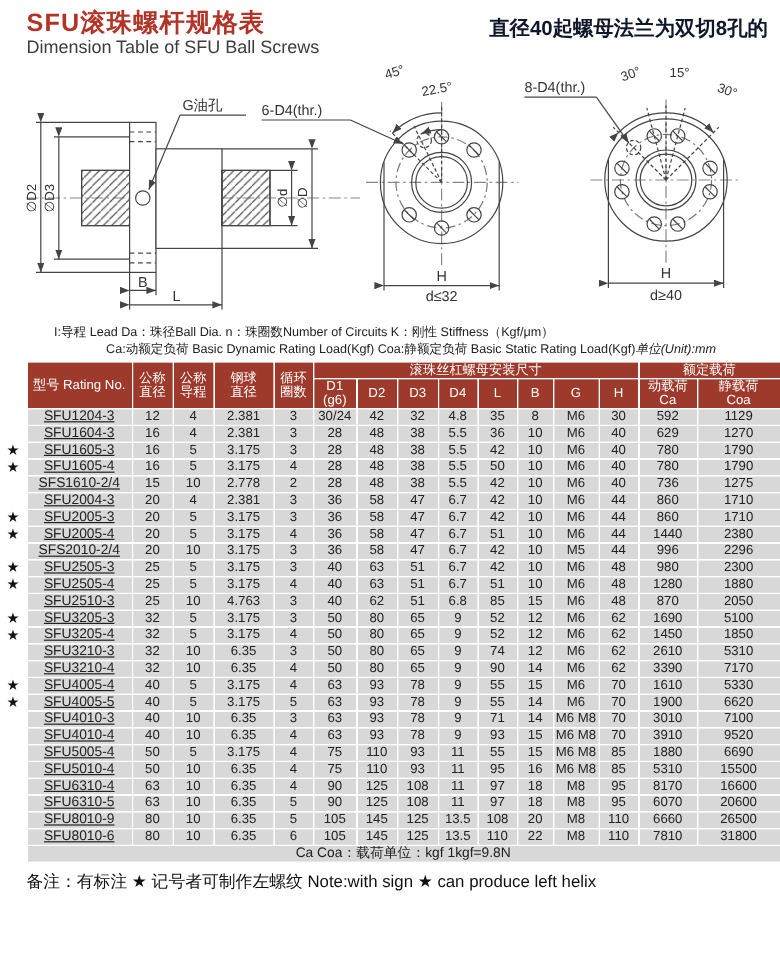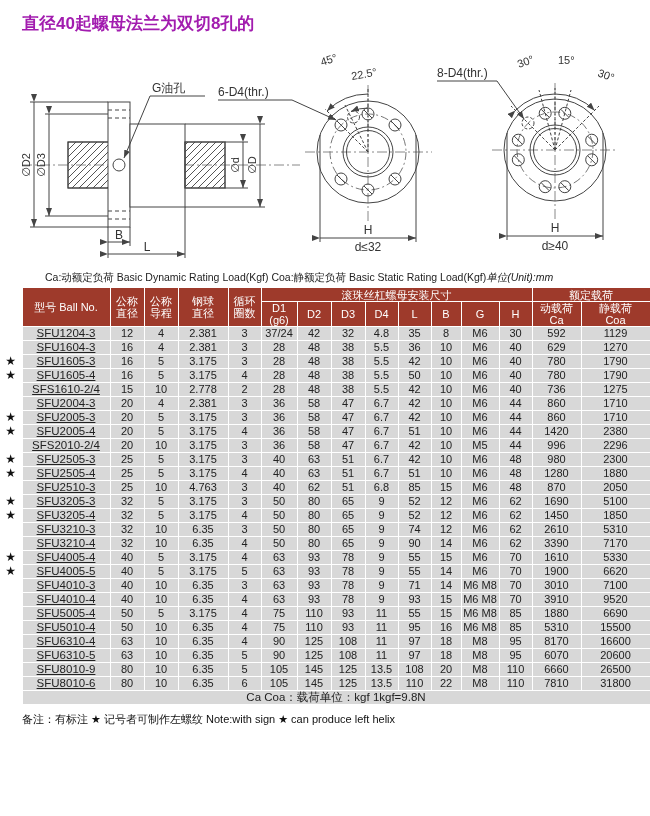--- a/index.html
+++ b/index.html
@@ -6,48 +6,52 @@
   html,body { background:#fff; }
   body {
     width:650px; height:816px; overflow:hidden;
     font-family:"Liberation Sans","DejaVu Sans",sans-serif;
     color:#222; position:relative;
   }
   
   .hdr { display:flex; justify-content:space-between; align-items:flex-start; padding:8px 10px 0 22px; height:50px; }
   .title-cn { color:#b23427; font-size:21px; font-weight:bold; letter-spacing:1px; line-height:1.1; }
   .title-en { color:#3c3c3c; font-size:15px; line-height:1.2; }
-  .right-note { color:#a21caf; font-size:17px; font-weight:bold; padding-top:4px; white-space:nowrap; }
+  .right-note { color:#0f172a; font-size:17px; font-weight:bold; padding-top:4px; white-space:nowrap; }
   
   .diagram-wrap { width:650px; height:218px; }
   svg text { font-family:"Liberation Sans","DejaVu Sans",sans-serif; fill:#333; }
   
   .legend { padding:2px 8px 0 45px; font-size:10.5px; color:#222; line-height:1.35; }
-  .legend-row2 { display:flex; justify-content:flex-start; }
+  .legend-row2 { display:flex; justify-content:center; }
   .unit { padding-right:2px;font-style:italic; }
   
   table.spec { width:650px; border-collapse:collapse; table-layout:fixed; margin-top:3px; }
   table.spec th, table.spec td {
     border:1px solid #fff; background:#d8d8d8; text-align:center;
     font-size:11px; line-height:13px; height:14px; padding:0; overflow:hidden;
   }
   table.spec th {
     background:#9e3a2b; color:#fff; font-weight:normal;
     white-space:pre-line; font-size:11px; line-height:12px;
   }
   table.spec .star-cell { background:#fff; border:none; font-size:12px; color:#111; padding:0; }
   table.spec td.model-cell { font-size:11.5px;text-decoration:underline; }
   table.spec tr.foot td { font-size:11.5px; }
   
-  .note { padding:7px 0 0 22px; font-size:11px; color:#111; }
+  .note { padding:7px 0 0 22px; font-size:14px; color:#111; }
 </style>
 </head>
 <body>
 
 <div class="hdr">
+  <div>
+    <div class="title-cn">SFU滚珠螺杆规格表</div>
+    <div class="title-en">Dimension Table of SFU Ball Screws</div>
+  </div>
   <div class="right-note">直径40起螺母法兰为双切8孔的</div>
 </div>
 
 <div class="diagram-wrap">
 <svg width="650" height="218" viewBox="0 0 650 218">
   <defs>
     <marker id="arr" markerWidth="9" markerHeight="8" refX="8" refY="3" orient="auto">
       <path d="M0,0 L8,3 L0,6 z" fill="#444"></path>
     </marker>
     <pattern id="thread" patternUnits="userSpaceOnUse" width="7" height="7">
@@ -198,20 +202,21 @@
   <text x="437" y="27" font-size="12">8-D4(thr.)</text>
   <text x="519" y="18" font-size="11" transform="rotate(-20 519 18)">30°</text>
   <text x="558" y="14" font-size="11">15°</text>
   <text x="597" y="26" font-size="11" transform="rotate(20 597 26)">30°</text>
   <text x="555" y="182" text-anchor="middle" font-size="12">H</text>
   <text x="555" y="200" text-anchor="middle" font-size="12">d≥40</text>
 </svg>
 </div>
 
 <div class="legend">
+  <div>I:导程 Lead  Da：珠径Ball Dia.   n：珠圈数Number of Circuits   K：刚性 Stiffness（Kgf/μm）</div>
   <div class="legend-row2">
     <span>Ca:动额定负荷 Basic Dynamic Rating Load(Kgf)   Coa:静额定负荷 Basic Static Rating Load(Kgf)</span>
     <span class="unit">单位(Unit):mm</span>
   </div>
 </div>
 
 <table class="spec">
   <colgroup>
     <col style="width:22px">
       <col style="width:88px">
@@ -226,21 +231,21 @@
       <col style="width:33px">
       <col style="width:30px">
     <col style="width:38px">
       <col style="width:33px">
       <col style="width:49px">
       <col style="width:69px">
   </colgroup>
   <thead>
     <tr>
       <th class="star-cell" rowspan="2"></th>
-      <th rowspan="2">型号 Ball No.</th>
+      <th rowspan="2">型号 Rating No.</th>
       <th rowspan="2">公称
 直径</th>
       <th rowspan="2">公称
 导程</th>
       <th rowspan="2">钢球
 直径</th>
       <th rowspan="2">循环
 圈数</th>
       <th colspan="8">滚珠丝杠螺母安装尺寸</th>
       <th colspan="2">额定载荷</th>
@@ -262,21 +267,21 @@
     </tr>
   </thead>
   <tbody>
       <tr>
         <td class="star-cell"></td>
         <td class="model-cell">SFU1204-3</td>
         <td>12</td>
         <td>4</td>
         <td>2.381</td>
         <td>3</td>
-        <td>37/24</td>
+        <td>30/24</td>
         <td>42</td>
         <td>32</td>
         <td>4.8</td>
         <td>35</td>
         <td>8</td>
         <td>M6</td>
         <td>30</td>
         <td>592</td>
         <td>1129</td>
       </tr>
@@ -396,21 +401,21 @@
         <td>3.175</td>
         <td>4</td>
         <td>36</td>
         <td>58</td>
         <td>47</td>
         <td>6.7</td>
         <td>51</td>
         <td>10</td>
         <td>M6</td>
         <td>44</td>
-        <td>1420</td>
+        <td>1440</td>
         <td>2380</td>
       </tr>
       <tr>
         <td class="star-cell"></td>
         <td class="model-cell">SFS2010-2/4</td>
         <td>20</td>
         <td>10</td>
         <td>3.175</td>
         <td>3</td>
         <td>36</td>

